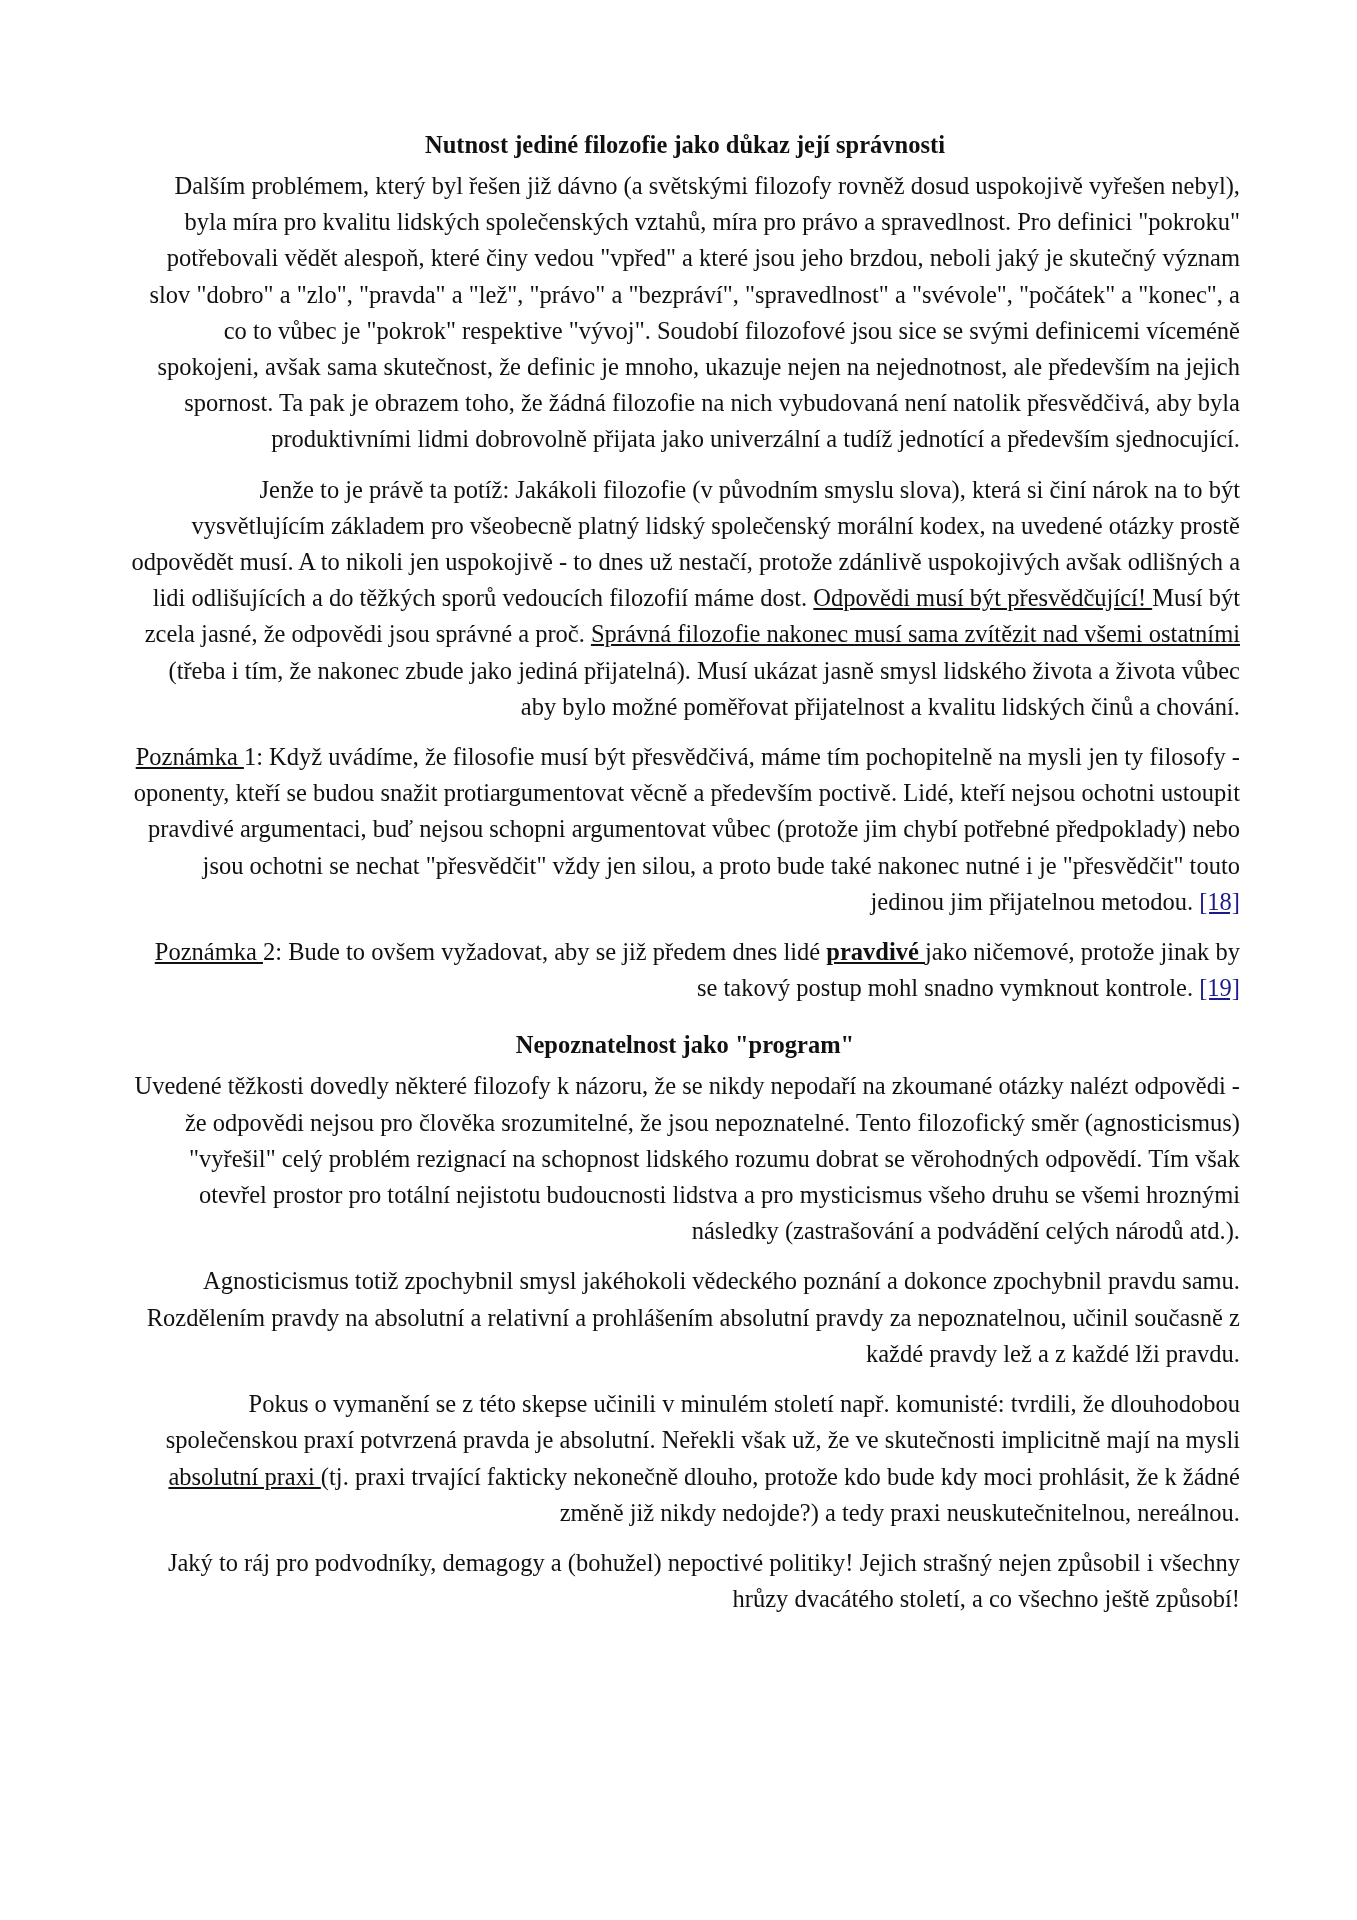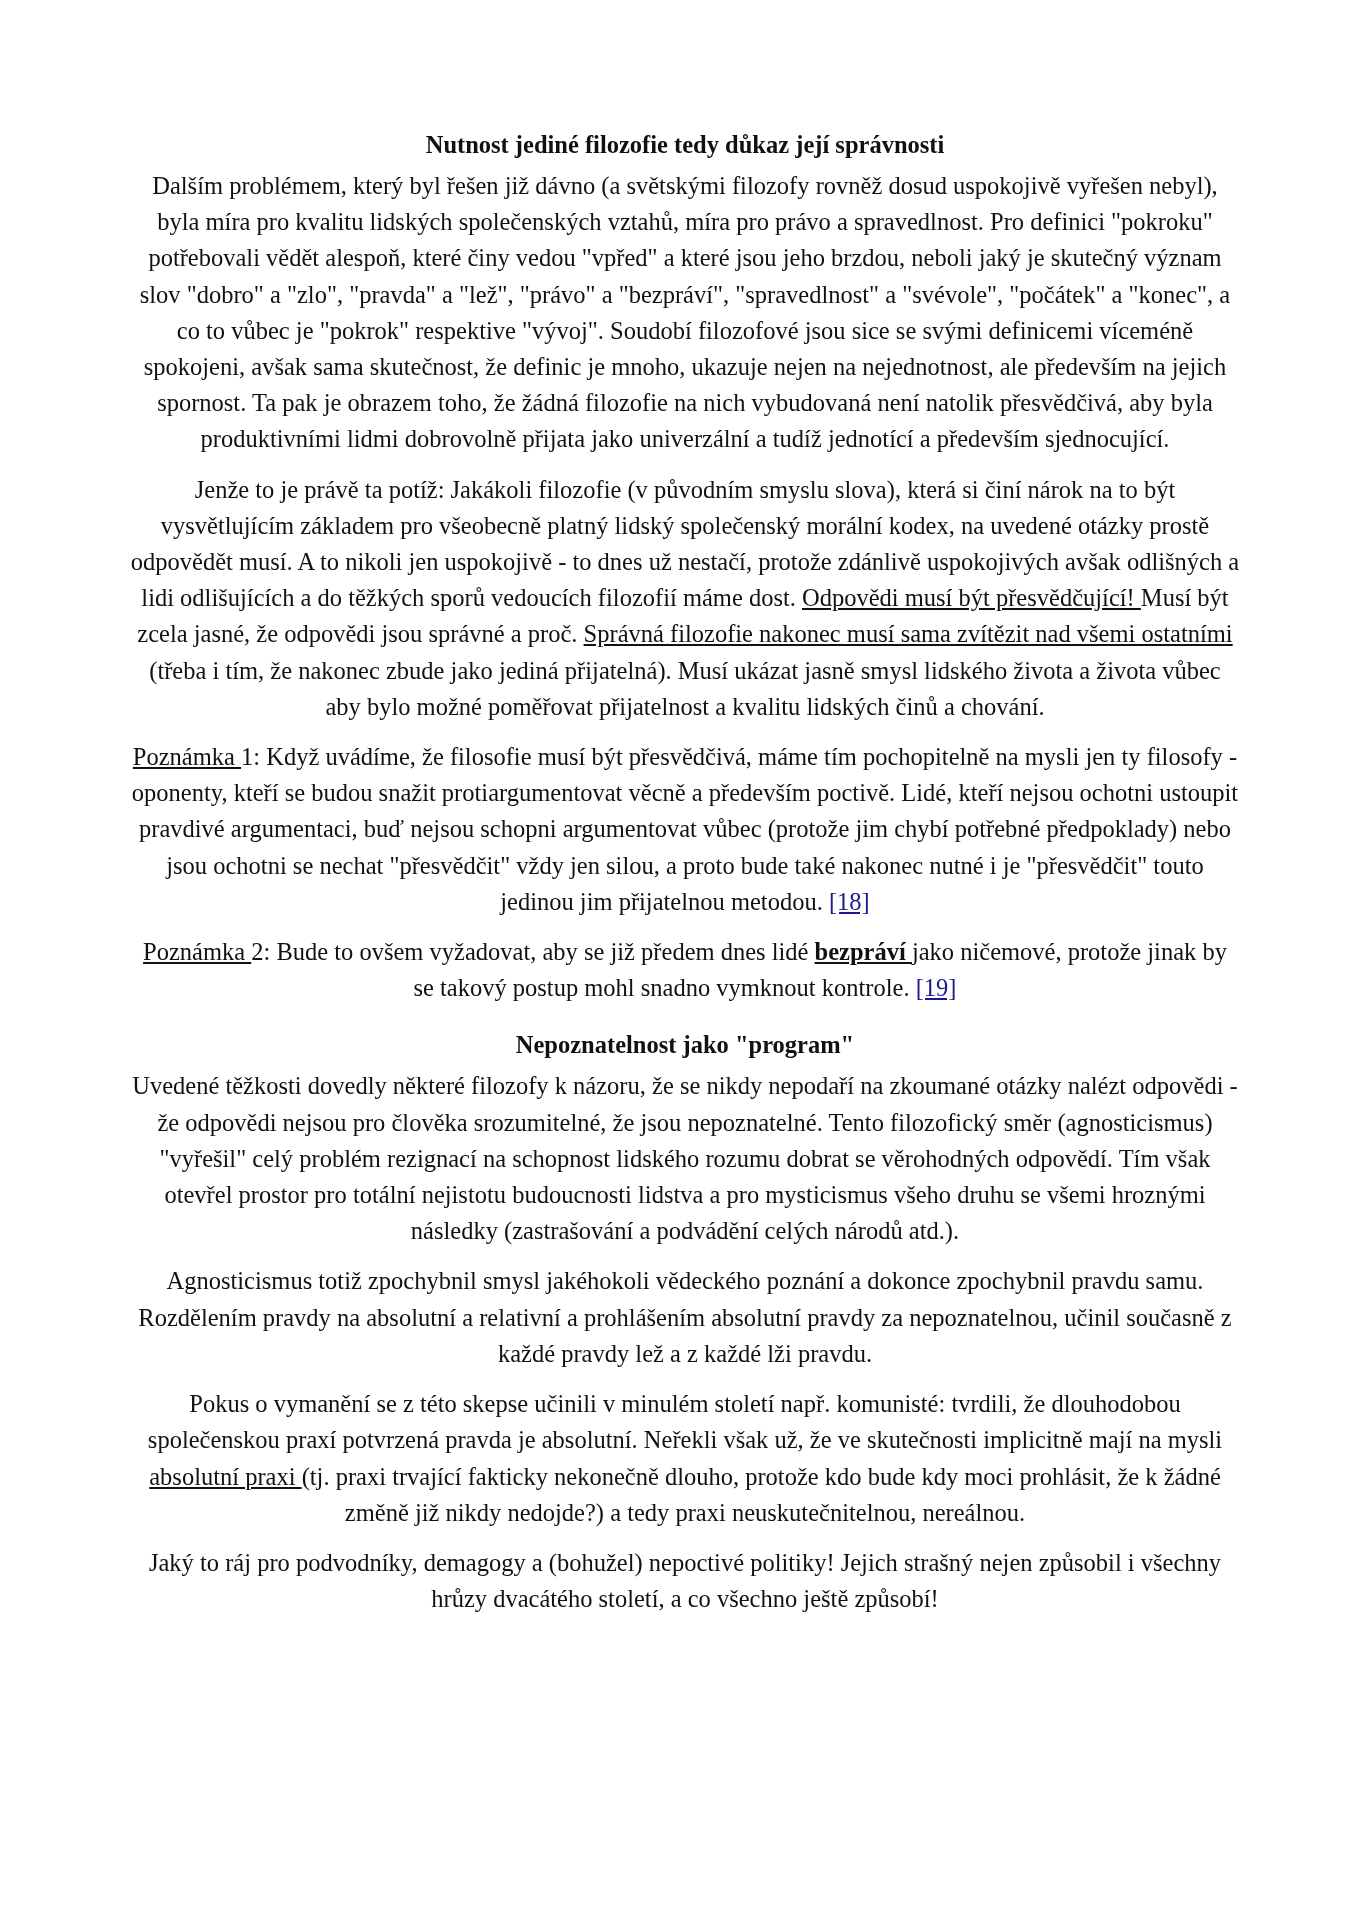--- a/index.html
+++ b/index.html
@@ -26,47 +26,47 @@
       font-weight: bold;
       font-size: 24.5px;
       text-align: center;
       margin: 0 0 6px 0;
       line-height: 34px;
     }
     p {
       font-size: 24.5px;
       line-height: 36.2px;
       margin: 0 0 14px 0;
-      text-align: center;
+      text-align: right;
     }
     h2.second {
       margin-top: 22px;
       margin-bottom: 6px;
     }
     .u { text-decoration: underline; }
     .b { font-weight: bold; }
     a.ref {
       color: #1a1a8c;
       text-decoration: underline;
     }
   </style>
 </head>
 <body>
 
 <div class="page">
 
-  <h2>Nutnost jediné filozofie tedy důkaz její správnosti</h2>
+  <h2>Nutnost jediné filozofie jako důkaz její správnosti</h2>
 
   <p>Dalším problémem, který byl řešen již dávno (a světskými filozofy rovněž dosud uspokojivě vyřešen nebyl), byla míra pro kvalitu lidských společenských vztahů, míra pro právo a spravedlnost. Pro definici "pokroku" potřebovali vědět alespoň, které činy vedou "vpřed" a které jsou jeho brzdou, neboli jaký je skutečný význam slov "dobro" a "zlo", "pravda" a "lež", "právo" a "bezpráví", "spravedlnost" a "svévole", "počátek" a "konec", a co to vůbec je "pokrok" respektive "vývoj". Soudobí filozofové jsou sice se svými definicemi víceméně spokojeni, avšak sama skutečnost, že definic je mnoho, ukazuje nejen na nejednotnost, ale především na jejich spornost. Ta pak je obrazem toho, že žádná filozofie na nich vybudovaná není natolik přesvědčivá, aby byla produktivními lidmi dobrovolně přijata jako univerzální a tudíž jednotící a především sjednocující.</p>
 
   <p><span>Jenže to je právě ta potíž: Jakákoli filozofie (v původním smyslu slova), která si činí nárok na to být vysvětlujícím základem pro všeobecně platný lidský společenský morální kodex, na uvedené otázky prostě odpovědět musí. A to nikoli jen uspokojivě - to dnes už nestačí, protože zdánlivě uspokojivých avšak odlišných a lidi odlišujících a do těžkých sporů vedoucích filozofií máme dost. </span><span class="u">Odpovědi musí být přesvědčující! </span><span>Musí být zcela jasné, že odpovědi jsou správné a proč. </span><span class="u">Správná filozofie nakonec musí sama zvítězit nad všemi ostatními </span><span>(třeba i tím, že nakonec zbude jako jediná přijatelná). Musí ukázat jasně smysl lidského života a života vůbec aby bylo možné poměřovat přijatelnost a kvalitu lidských činů a chování.</span></p>
 
   <p><span class="u">Poznámka </span><span>1: Když uvádíme, že filosofie musí být přesvědčivá, máme tím pochopitelně na mysli jen ty filosofy - oponenty, kteří se budou snažit protiargumentovat věcně a především poctivě. Lidé, kteří nejsou ochotni ustoupit pravdivé argumentaci, buď nejsou schopni argumentovat vůbec (protože jim chybí potřebné předpoklady) nebo jsou ochotni se nechat "přesvědčit" vždy jen silou, a proto bude také nakonec nutné i je "přesvědčit" touto jedinou jim přijatelnou metodou. </span><a class="ref" href="#">[18]</a></p>
 
-  <p><span class="u">Poznámka </span><span>2: Bude to ovšem vyžadovat, aby se již předem dnes lidé </span><span class="u b">bezpráví </span><span>jako ničemové, protože jinak by se takový postup mohl snadno vymknout kontrole. </span><a class="ref" href="#">[19]</a></p>
+  <p><span class="u">Poznámka </span><span>2: Bude to ovšem vyžadovat, aby se již předem dnes lidé </span><span class="u b">pravdivé </span><span>jako ničemové, protože jinak by se takový postup mohl snadno vymknout kontrole. </span><a class="ref" href="#">[19]</a></p>
 
   <h2 class="second">Nepoznatelnost jako "program"</h2>
 
   <p>Uvedené těžkosti dovedly některé filozofy k názoru, že se nikdy nepodaří na zkoumané otázky nalézt odpovědi - že odpovědi nejsou pro člověka srozumitelné, že jsou nepoznatelné. Tento filozofický směr (agnosticismus) "vyřešil" celý problém rezignací na schopnost lidského rozumu dobrat se věrohodných odpovědí. Tím však otevřel prostor pro totální nejistotu budoucnosti lidstva a pro mysticismus všeho druhu se všemi hroznými následky (zastrašování a podvádění celých národů atd.).</p>
 
   <p>Agnosticismus totiž zpochybnil smysl jakéhokoli vědeckého poznání a dokonce zpochybnil pravdu samu. Rozdělením pravdy na absolutní a relativní a prohlášením absolutní pravdy za nepoznatelnou, učinil současně z každé pravdy lež a z každé lži pravdu.</p>
 
   <p><span>Pokus o vymanění se z této skepse učinili v minulém století např. komunisté: tvrdili, že dlouhodobou společenskou praxí potvrzená pravda je absolutní. Neřekli však už, že ve skutečnosti implicitně mají na mysli </span><span class="u">absolutní praxi </span><span>(tj. praxi trvající fakticky nekonečně dlouho, protože kdo bude kdy moci prohlásit, že k žádné změně již nikdy nedojde?) a tedy praxi neuskutečnitelnou, nereálnou.</span></p>
 
   <p>Jaký to ráj pro podvodníky, demagogy a (bohužel) nepoctivé politiky! Jejich strašný nejen způsobil i všechny hrůzy dvacátého století, a co všechno ještě způsobí!</p>

